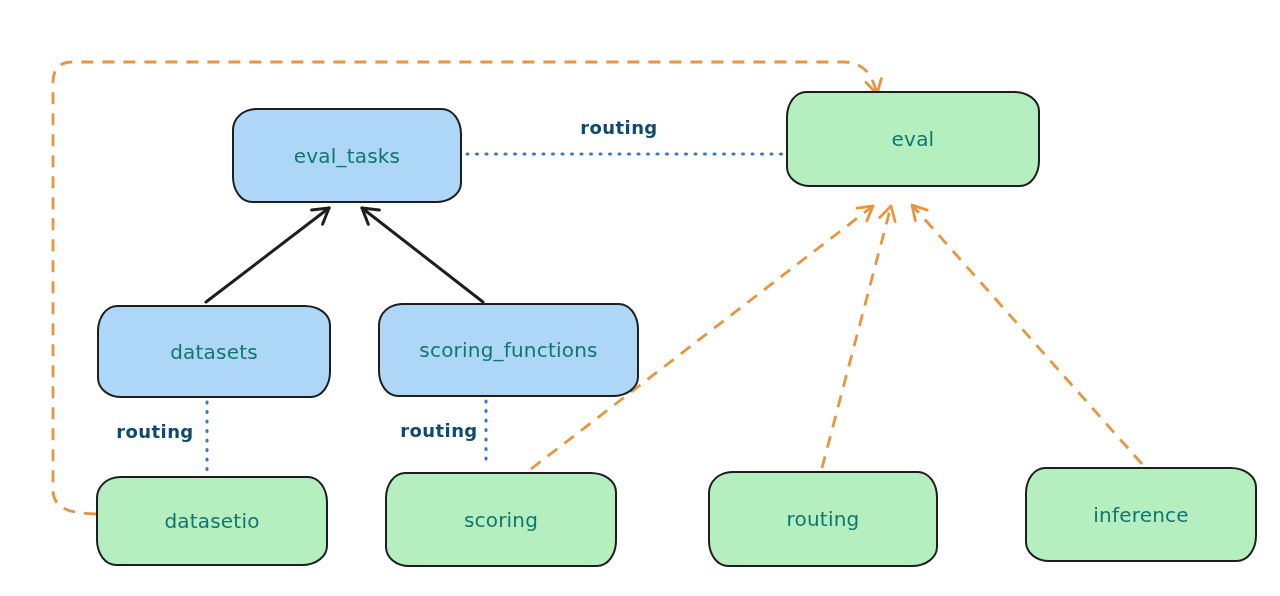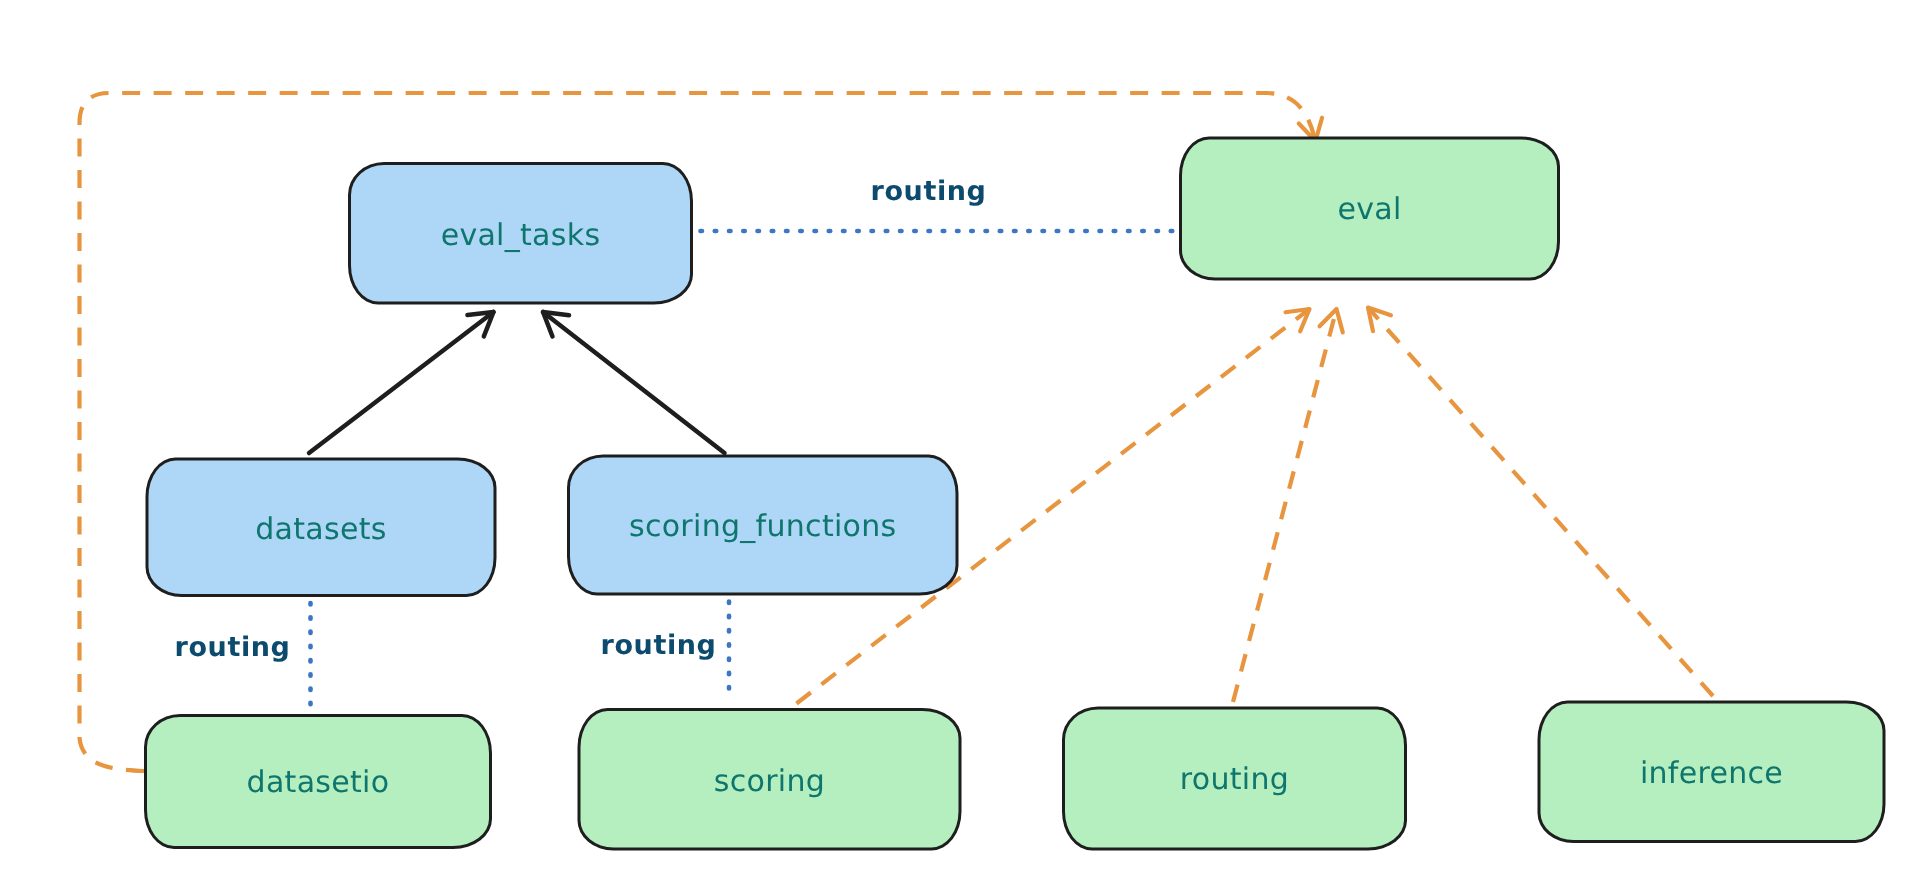--- a/index.html
+++ b/index.html
@@ -83,21 +83,21 @@
   </div>
 
   <div class="node blue rA" style="left:378px; top:303px; width:261px; height:94px;">
     <span>scoring_functions</span>
   </div>
 
   <div class="node green rA" style="left:96px; top:476px; width:232px; height:90px;">
     <span>datasetio</span>
   </div>
 
-  <div class="node green rB" style="left:385px; top:472px; width:256px; height:95px;align-items:center;">
+  <div class="node green rB" style="left:385px; top:472px; width:232px; height:95px;align-items:center;">
     <span>scoring</span>
   </div>
 
   <div class="node green rA" style="left:708px; top:471px; width:230px; height:96px;">
     <span>routing</span>
   </div>
 
   <div class="node green rB" style="left:1025px; top:467px; width:232px; height:95px;justify-content:center;">
     <span>inference</span>
   </div>

